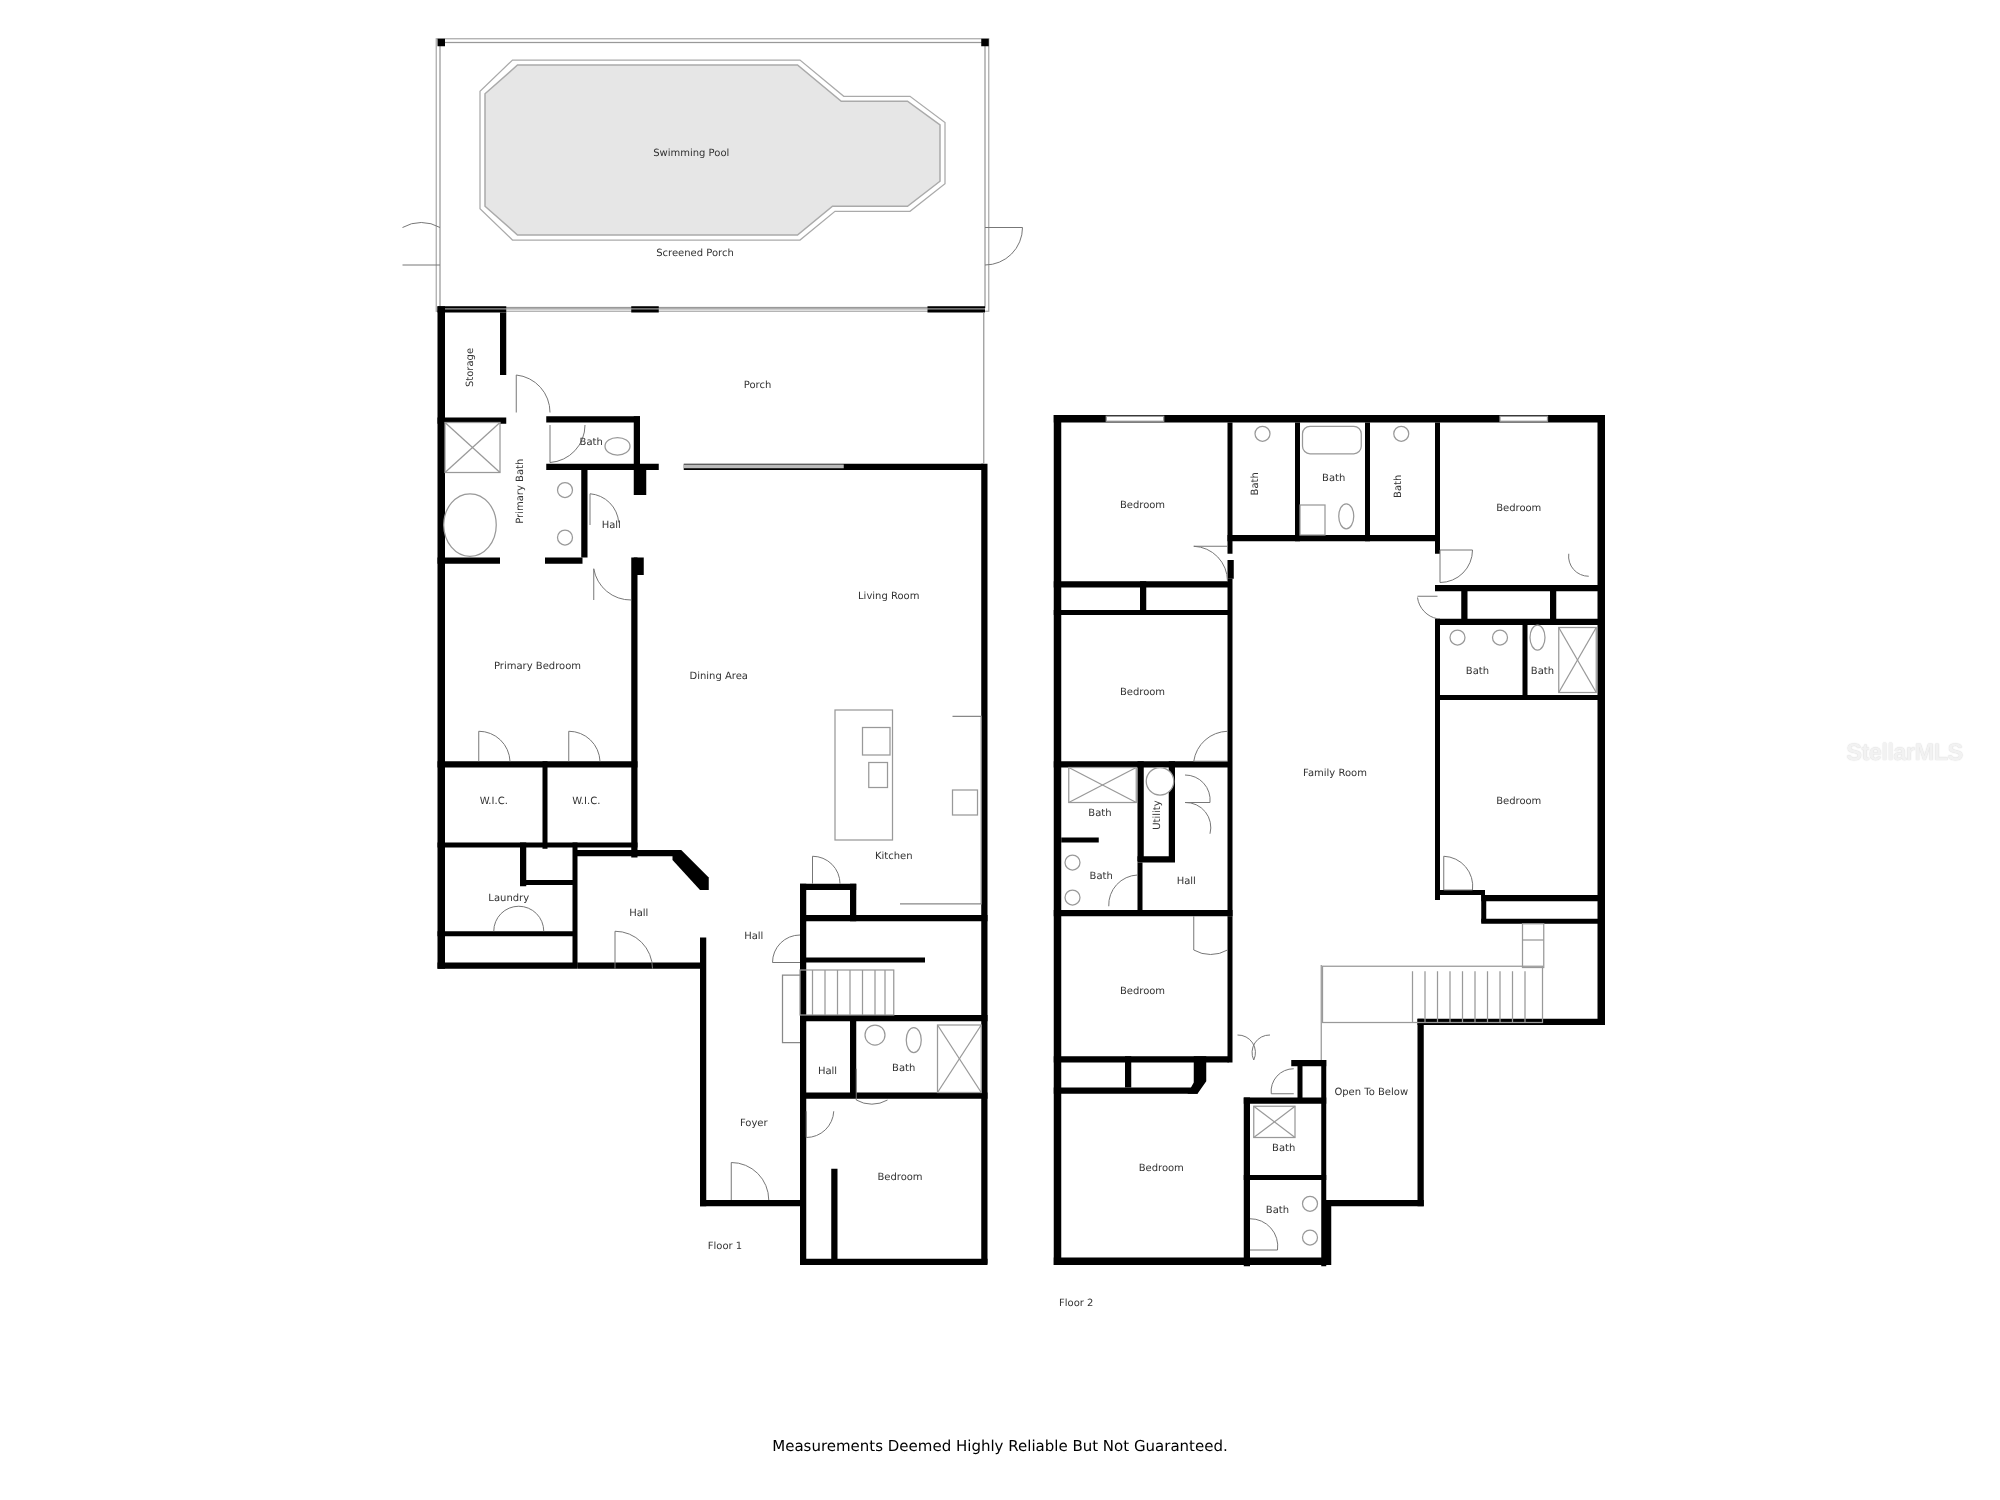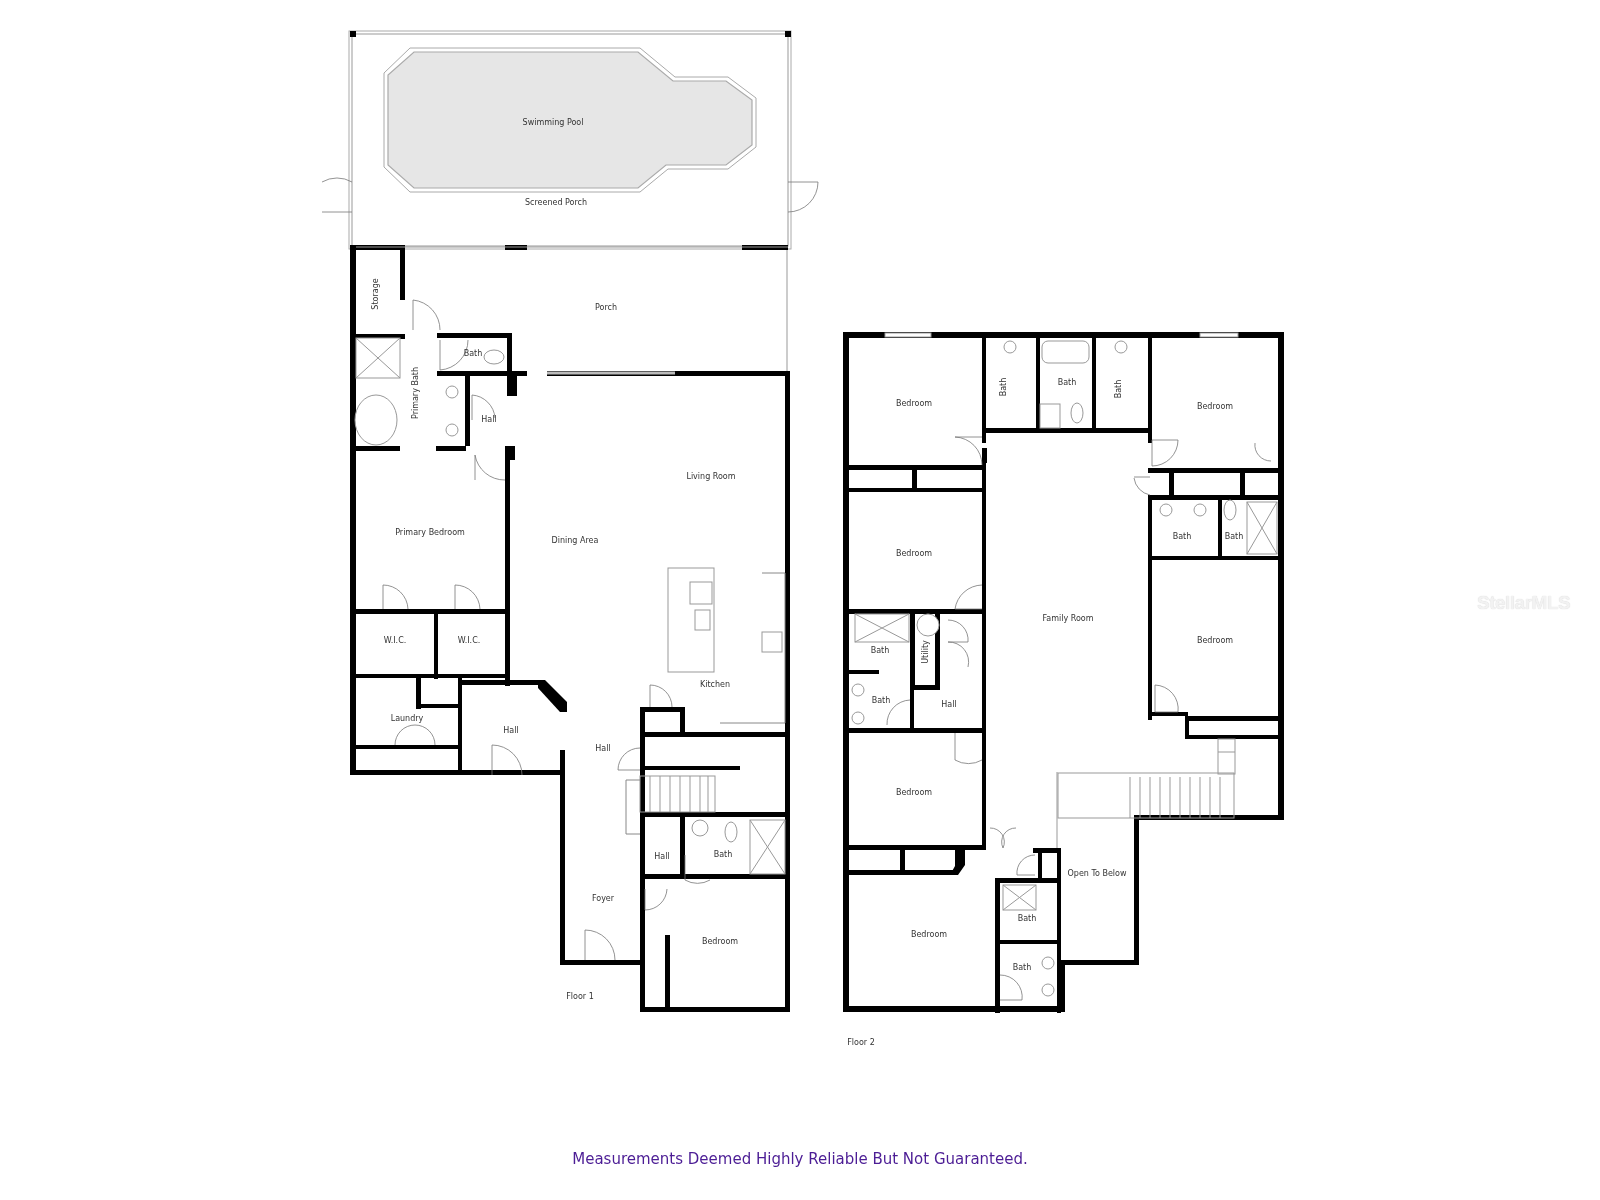--- a/index.html
+++ b/index.html
@@ -5,21 +5,21 @@
     html, body { margin: 0; padding: 0; background: #ffffff; }
     body { width: 1600px; height: 1200px; position: relative; overflow: hidden;
            font-family: "Liberation Sans", "DejaVu Sans", sans-serif; }
     #plan { position: absolute; left: 0; top: 0; width: 1600px; height: 1200px; }
     .lbl { font-family: "DejaVu Sans", "Liberation Sans", sans-serif; font-size: 8px; fill: #333; text-anchor: middle; }
     .wall { fill: #000; }
     .thin { stroke: #888; stroke-width: 1; fill: none; }
     .fix { stroke: #999; stroke-width: 1; fill: #fff; }
     .door { stroke: #777; stroke-width: 0.8; fill: none; }
     .disclaimer { position: absolute; left: 0; width: 1600px; top: 1150px; text-align: center;
-                  font-family: "DejaVu Sans", "Liberation Sans", sans-serif; font-size: 15px; color: #4c1d95; }
+                  font-family: "DejaVu Sans", "Liberation Sans", sans-serif; font-size: 12px; color: #000000; }
     .watermark { position: absolute; left: 1477px; top: 592px; font-family: "Liberation Sans", sans-serif;
                  font-size: 19px; color: #f2f2f2; font-weight: bold; text-shadow: 0 0 1px #ccc; letter-spacing: -0.5px; }
   </style>
 </head>
 <body>
 
 <svg id="plan" viewBox="0 0 1600 1200" xmlns="http://www.w3.org/2000/svg">
 
   <g>
 

